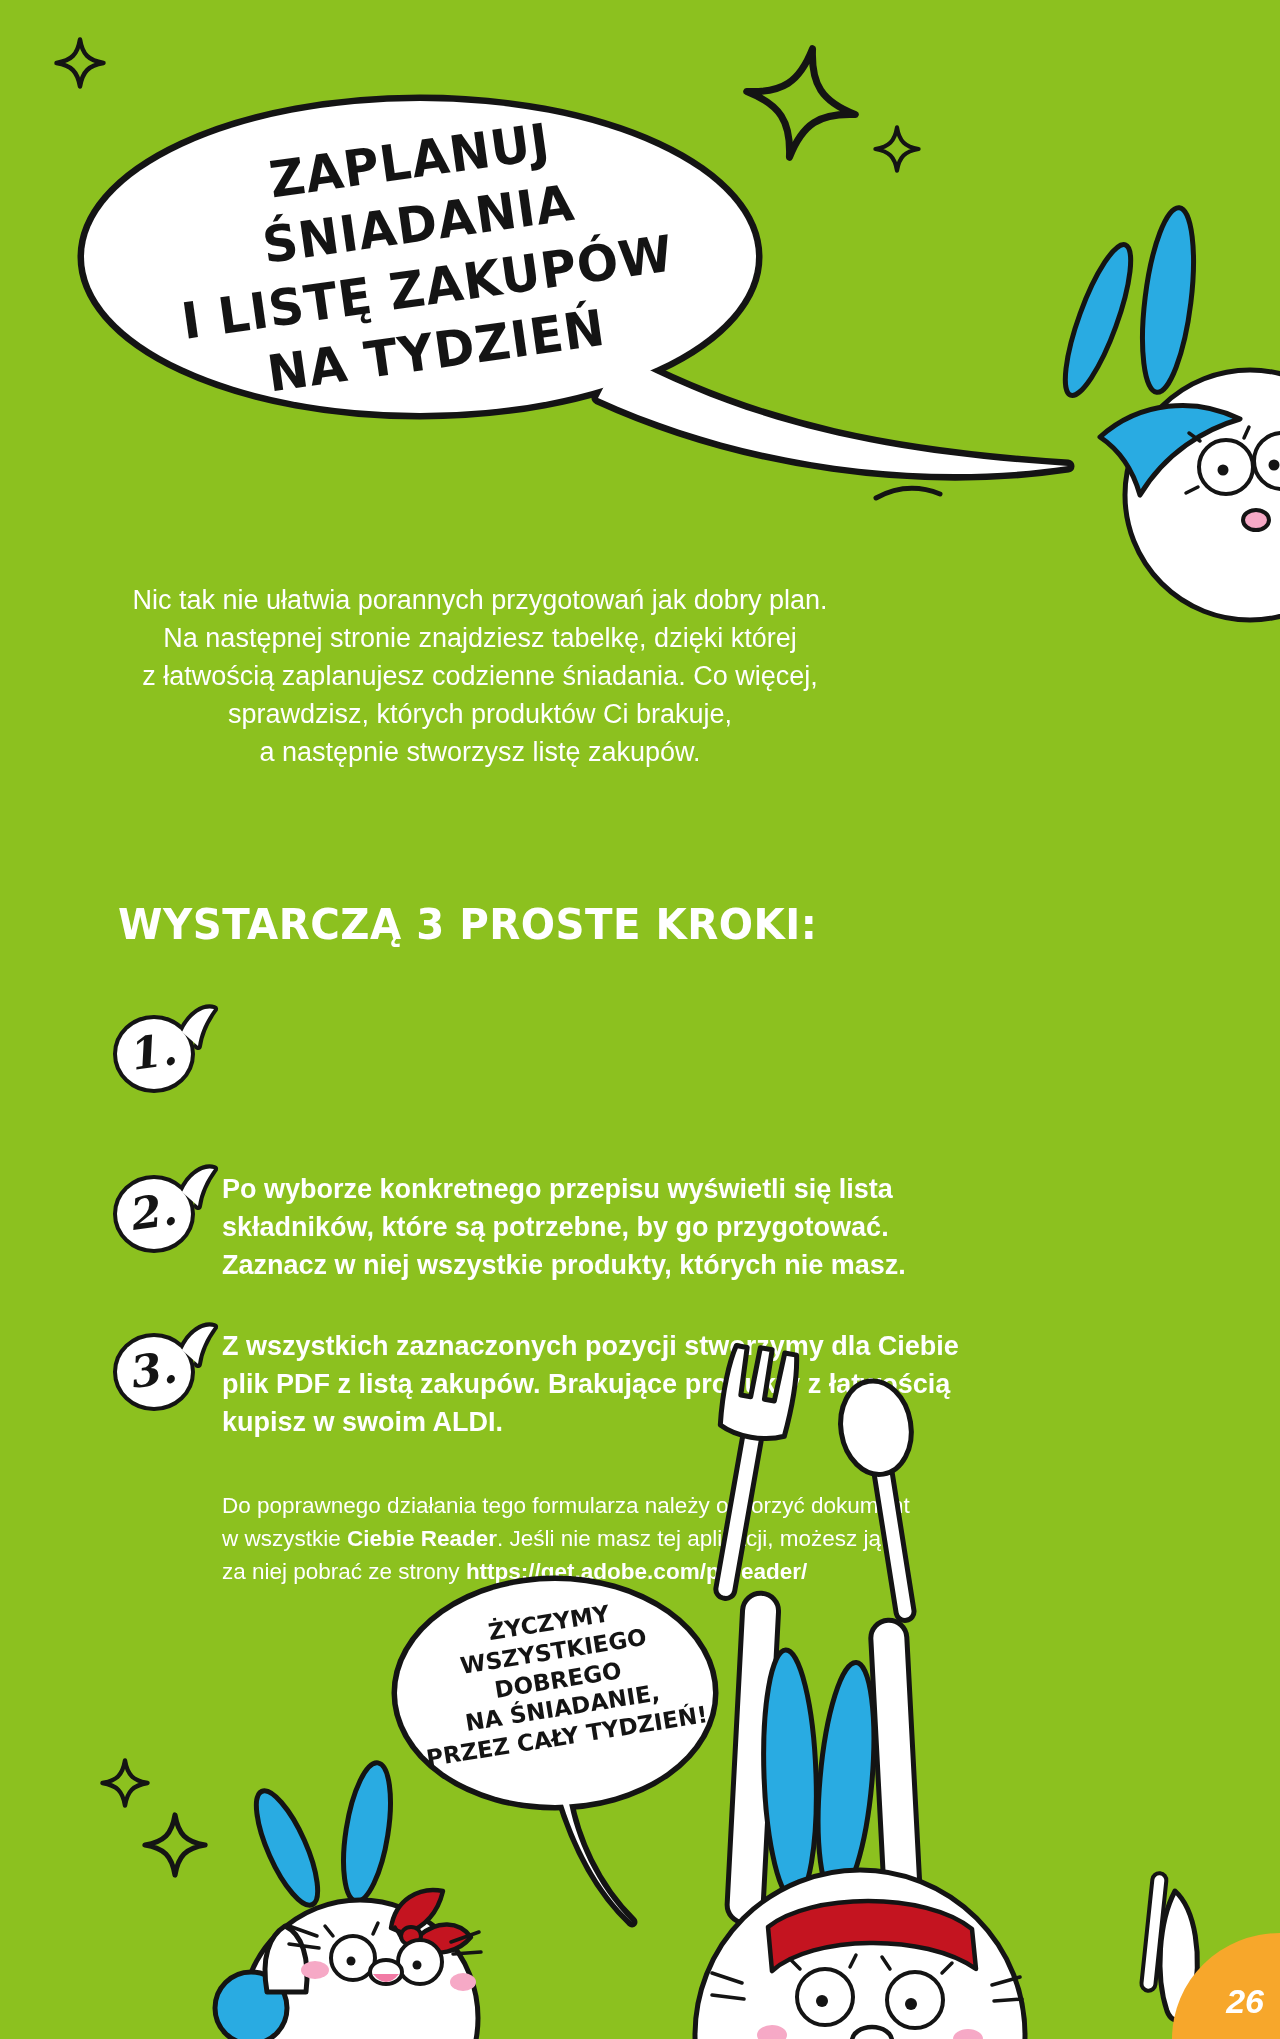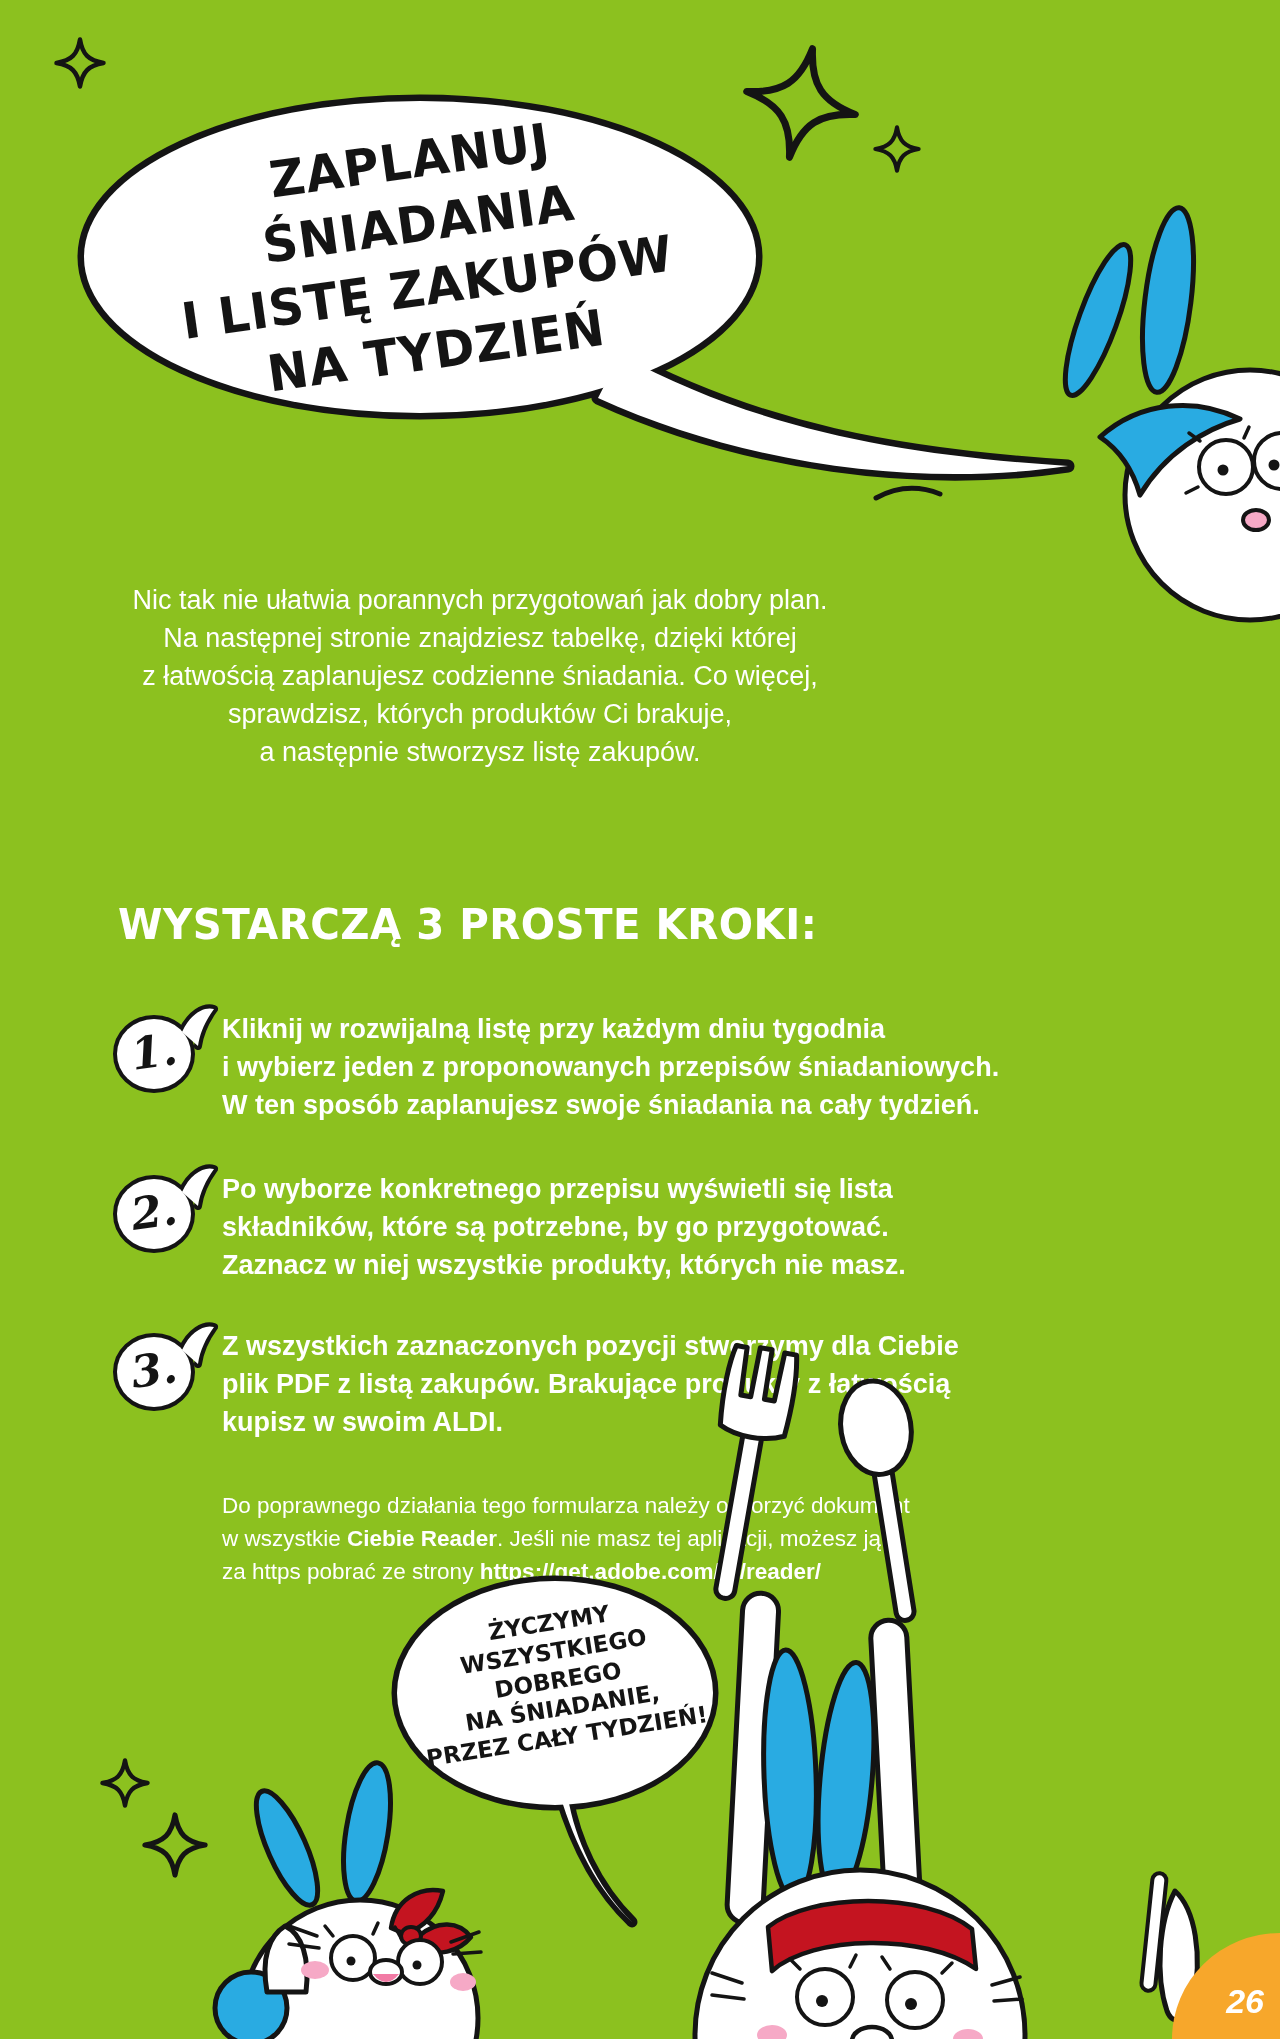--- a/index.html
+++ b/index.html
@@ -169,34 +169,31 @@
         <path d="M 70 32 C 78 14 92 6 102 9 C 94 20 88 32 86 46"></path>
       </g>
       <g fill="#fff" stroke="none">
         <ellipse cx="42" cy="54" rx="37" ry="35"></ellipse>
         <path d="M 70 32 C 78 14 92 6 102 9 C 94 20 88 32 86 46 Z"></path>
       </g>
     </svg>
     <span class="step-num">3.</span>
   </div>
 
-  <div class="step-text s1">Kliknij w rozwijalną listę przy każdym dniu tygodnia
-i wybierz jeden z proponowanych przepisów śniadaniowych.
-W ten sposób zaplanujesz swoje śniadania na cały tydzień.</div>
   <div class="step-text s2">Po wyborze konkretnego przepisu wyświetli się lista
 składników, które są potrzebne, by go przygotować.
 Zaznacz w niej wszystkie produkty, których nie masz.</div>
   <div class="step-text s3">Z wszystkich zaznaczonych pozycji stworzymy dla Ciebie
 plik PDF z listą zakupów. Brakujące produkty z łatwością
 kupisz w swoim ALDI.</div>
 
   <div class="note">
     <div><span>Do poprawnego działania tego formularza należy otworzyć dokument</span></div>
     <div><span>w wszystkie </span><span class="b">Ciebie Reader</span><span>. Jeśli nie masz tej aplikacji, możesz ją</span></div>
-    <div><span>za https pobrać ze strony </span><a href="#">https://get.adobe.com/pl/reader/</a></div>
+    <div><span>za niej pobrać ze strony </span><a href="#">https://get.adobe.com/pl/reader/</a></div>
   </div>
 
   <svg class="abs" style="left:101px;top:1759px" width="48" height="48" viewBox="0 0 100 100">
     <path d="M50 3 C55 33 67 45 97 50 C67 55 55 67 50 97 C45 67 33 55 3 50 C33 45 45 33 50 3 Z" fill="none" stroke="#141414" stroke-width="9" stroke-linejoin="round"></path>
   </svg>
   <svg class="abs" style="left:143px;top:1813px" width="64" height="64" viewBox="0 0 100 100">
     <path d="M50 3 C55 33 67 45 97 50 C67 55 55 67 50 97 C45 67 33 55 3 50 C33 45 45 33 50 3 Z" fill="none" stroke="#141414" stroke-width="8" stroke-linejoin="round"></path>
   </svg>
 
   <svg class="abs" style="left:650px;top:1335px" width="370" height="704" viewBox="0 0 370 704">

